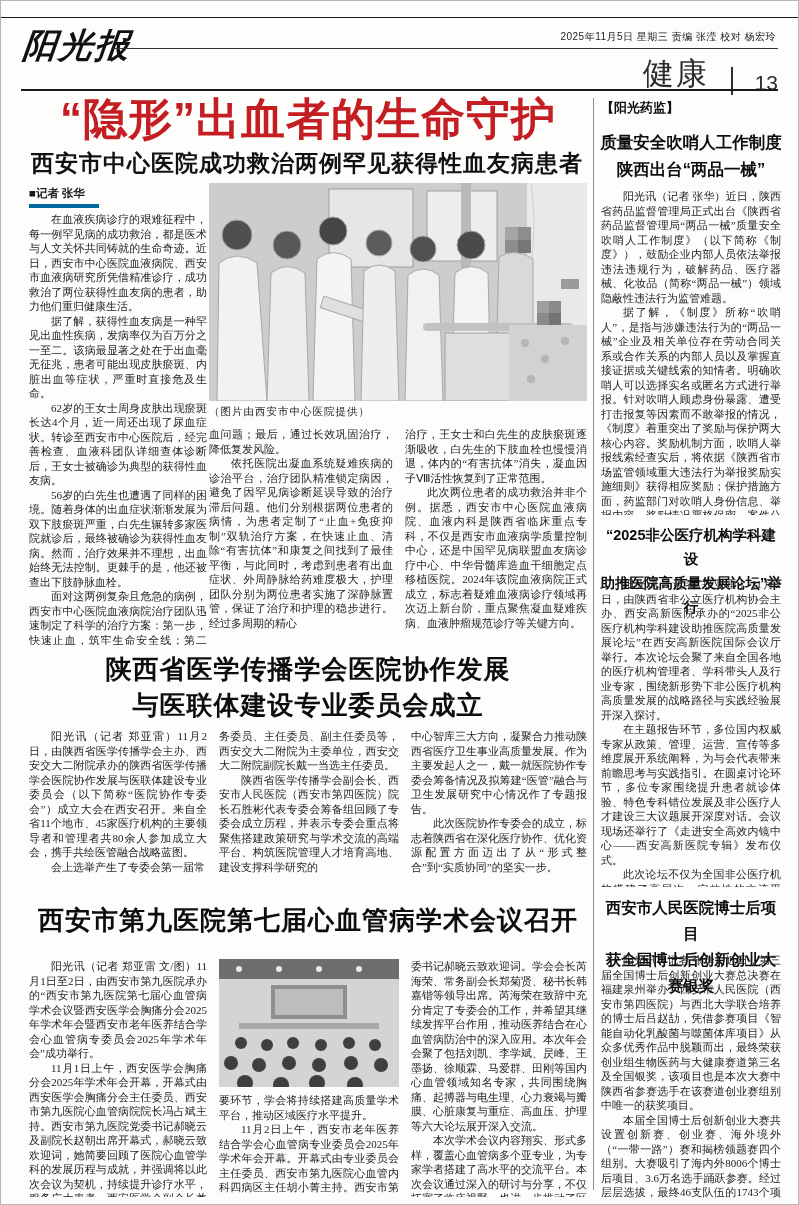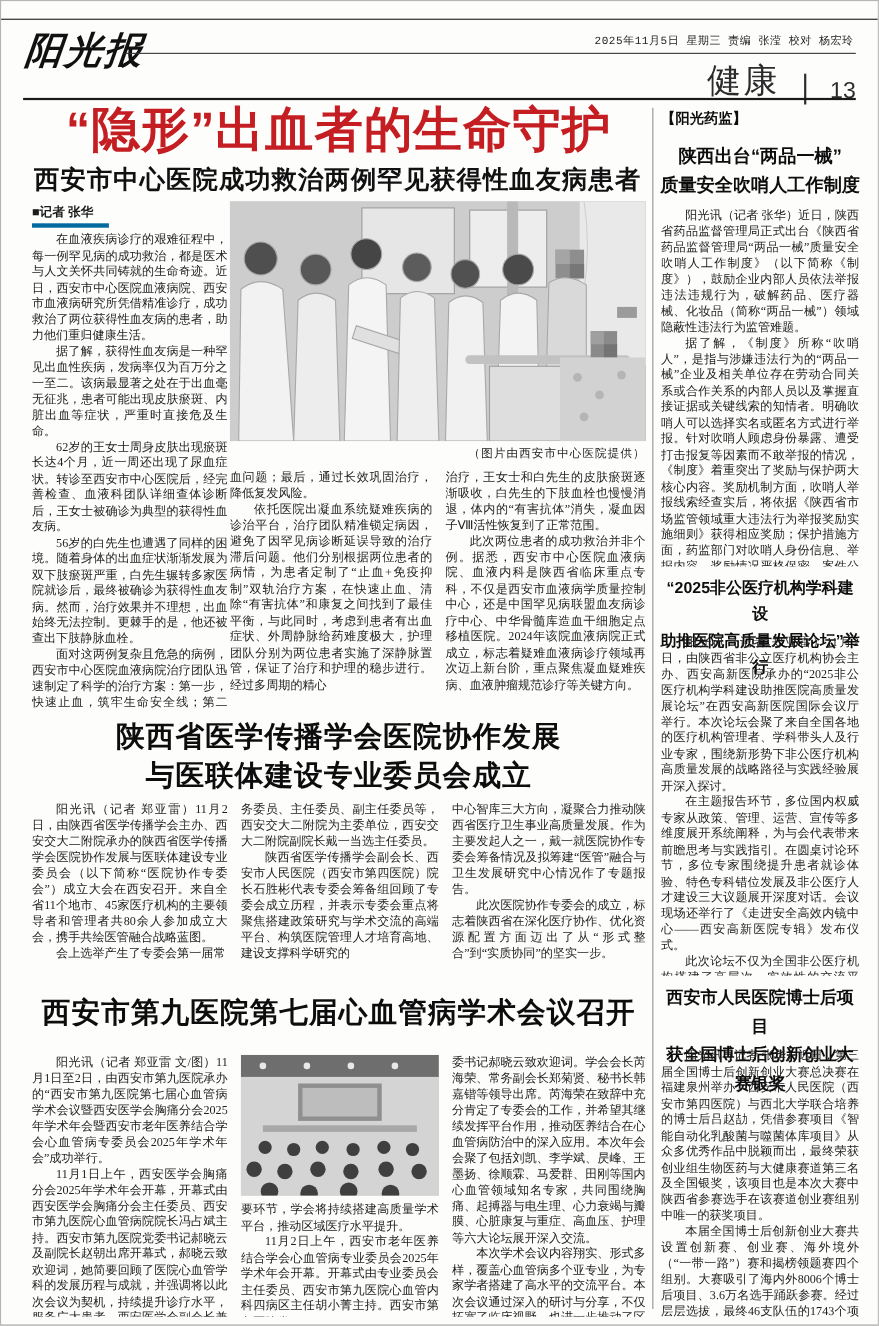--- a/index.html
+++ b/index.html
@@ -7,21 +7,21 @@
     position:relative;width:799px;height:1205px;background:#fdfdfc;
     margin:0 auto;overflow:hidden;border:1px solid #b5b5b5;box-sizing:border-box;
     font-family:"Liberation Serif", serif;color:#1c1c1c;
   }
   .abs{position:absolute;}
   .rule{position:absolute;background:#1a1a1a;}
   .logo{
     font-family:"DejaVu Serif", serif;font-style:italic;font-weight:bold;
     font-size:34px;letter-spacing:2px;transform:skewX(-6deg);color:#111;
   }
-  .dateline{font-family:Liberation Mono, monospace;font-size:10px;color:#222;letter-spacing:.5px;}
+  .dateline{font-family:Liberation Sans, sans-serif;font-size:10px;color:#222;letter-spacing:.5px;}
   .section-wrap{display:flex;align-items:flex-end;gap:22px;color:#2c2c2c;}
   .section-name{font-family:"Liberation Sans", sans-serif;font-size:31px;letter-spacing:2px;}
   .section-bar{width:2px;height:28px;background:#2c2c2c;}
   .section-num{font-family:"Liberation Sans", sans-serif;font-size:21px;}
   .hl-red{
     font-family:"Liberation Sans", sans-serif;font-weight:800;font-size:44px;
     text-align:center;letter-spacing:1px;line-height:48px;
   }
   .subhead{
     font-family:"Liberation Sans", sans-serif;font-weight:700;font-size:23px;
@@ -29,21 +29,21 @@
   }
   .hl-mid{
     font-family:"Liberation Sans", sans-serif;font-weight:800;font-size:26px;
     line-height:36px;text-align:center;color:#0d0d0d;letter-spacing:1px;
   }
   .bt{font-size:11px;line-height:14.5px;text-align:justify;overflow:hidden;}
   .bt p{margin:0;text-indent:2em;}
   .cont p:first-child{text-indent:0;}
   .byline{font-weight:bold;font-size:11.5px;border-bottom:4px solid #0369a1;
     display:inline-block;padding:0 14px 3px 0;margin-bottom:4px;}
-  .caption{font-size:10.5px;text-align:right;color:#222;letter-spacing:1px;}
+  .caption{font-size:10.5px;text-align:left;color:#222;letter-spacing:1px;}
   .photo-frame{background:#cfcfcf;overflow:hidden;}
   .sb-tag{font-family:"Liberation Sans", sans-serif;font-weight:bold;font-size:13px;color:#0d0d0d;}
   .sb-h{font-family:"Liberation Sans", sans-serif;font-weight:800;text-align:center;color:#0d0d0d;}
   .sb-h1{font-size:16.5px;line-height:27px;}
   .sb-h2{font-size:14.5px;line-height:24px;}
   .sb-h3{font-size:15.5px;line-height:26px;}
   .vrule{position:absolute;width:1px;background:#8f8f8f;}
 </style>
 </head>
 <body>
@@ -195,22 +195,22 @@
   <div class="abs bt cont" style="left:410px;top:958px;width:176px;height:238px;">
       <p>委书记郝晓云致欢迎词。学会会长芮海荣、常务副会长郑菊贤、秘书长韩嘉锴等领导出席。芮海荣在致辞中充分肯定了专委会的工作，并希望其继续发挥平台作用，推动医养结合在心血管病防治中的深入应用。本次年会会聚了包括刘凯、李学斌、昃峰、王墨扬、徐顺霖、马爱群、田刚等国内心血管领域知名专家，共同围绕胸痛、起搏器与电生理、心力衰竭与瓣膜、心脏康复与重症、高血压、护理等六大论坛展开深入交流。</p>
       <p>本次学术会议内容翔实、形式多样，覆盖心血管病多个亚专业，为专家学者搭建了高水平的交流平台。本次会议通过深入的研讨与分享，不仅拓宽了临床视野，也进一步推动了区域内心血管病防治水平的整体提升。</p>
     </div>
 
   <div class="vrule" style="left:592px;top:97px;height:1092px;"></div>
 
   <div class="abs sb-tag" style="left:600px;top:98px;">【阳光药监】</div>
 
   <div class="abs sb-h sb-h1" style="left:598px;width:184px;top:128px;">
+    <div>质量安全吹哨人工作制度</div>
     <div>陕西出台“两品一械”</div>
-    <div>质量安全吹哨人工作制度</div>
   </div>
   <div class="abs bt" style="left:600px;top:188px;width:180px;height:326px;">
       <p>阳光讯（记者 张华）近日，陕西省药品监督管理局正式出台《陕西省药品监督管理局“两品一械”质量安全吹哨人工作制度》（以下简称《制度》），鼓励企业内部人员依法举报违法违规行为，破解药品、医疗器械、化妆品（简称“两品一械”）领域隐蔽性违法行为监管难题。</p>
       <p>据了解，《制度》所称“吹哨人”，是指与涉嫌违法行为的“两品一械”企业及相关单位存在劳动合同关系或合作关系的内部人员以及掌握直接证据或关键线索的知情者。明确吹哨人可以选择实名或匿名方式进行举报。针对吹哨人顾虑身份暴露、遭受打击报复等因素而不敢举报的情况，《制度》着重突出了奖励与保护两大核心内容。奖励机制方面，吹哨人举报线索经查实后，将依据《陕西省市场监管领域重大违法行为举报奖励实施细则》获得相应奖励；保护措施方面，药监部门对吹哨人身份信息、举报内容、奖励情况严格保密，案件公开时必须隐匿其个人信息，确保其合法权益不受侵害。</p>
     </div>
 
   <div class="abs sb-h sb-h2" style="left:598px;width:184px;top:522px;">
     <div>“2025非公医疗机构学科建设</div>
     <div>助推医院高质量发展论坛”举行</div>
   </div>

